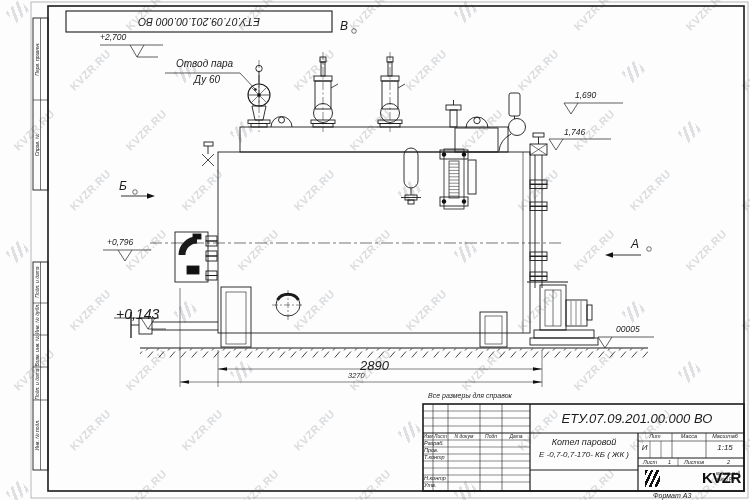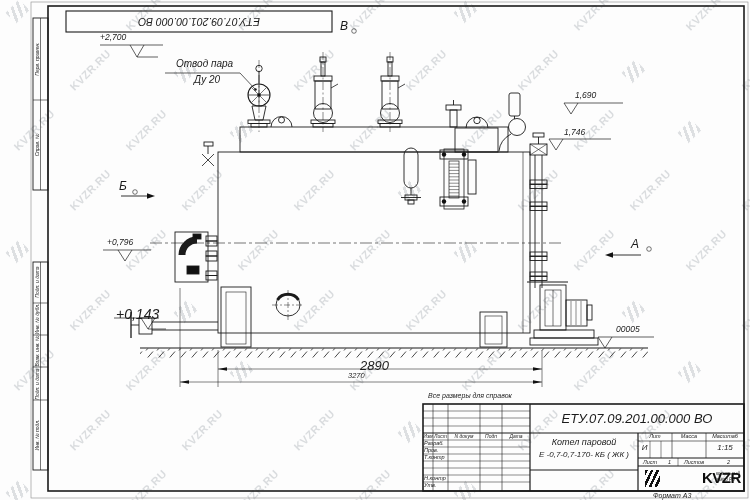--- a/index.html
+++ b/index.html
@@ -337,21 +337,21 @@
   <div class="t rot90" style="left:37px;top:59px;font-size:5px;">Перв. примен.</div>
   <div class="t rot90" style="left:37px;top:145px;font-size:5px;">Справ. №</div>
   <div class="t rot90" style="left:37px;top:282px;font-size:5px;">Подп. и дата</div>
   <div class="t rot90" style="left:37px;top:319px;font-size:5px;">Инв. № дубл.</div>
   <div class="t rot90" style="left:37px;top:351px;font-size:5px;">Взам. инв. №</div>
   <div class="t rot90" style="left:37px;top:384px;font-size:5px;">Подп. и дата</div>
   <div class="t rot90" style="left:37px;top:435px;font-size:5px;">Инв. № подл.</div>
 
   <span class="t" style="left:100px;top:33px;font-size:8.5px;">+2,700</span>
   <span class="t" style="left:176px;top:59px;font-size:10px;">Отвод пара</span>
-  <span class="t" style="left:194px;top:75px;font-size:10px;">Ду 20</span>
+  <span class="t" style="left:194px;top:75px;font-size:10px;">Ду 60</span>
   <span class="t" style="left:340px;top:20px;font-size:12px;">В</span>
   <span class="t" style="left:575px;top:91px;font-size:8.5px;">1,690</span>
   <span class="t" style="left:564px;top:128px;font-size:8.5px;">1,746</span>
   <span class="t" style="left:119px;top:180px;font-size:12px;">Б</span>
   <span class="t" style="left:107px;top:238px;font-size:8.5px;">+0,796</span>
   <span class="t" style="left:631px;top:238px;font-size:12px;">А</span>
   <span class="t" style="left:116px;top:307px;font-size:14px;">+0,143</span>
   <span class="t" style="left:616px;top:325px;font-size:8.5px;">00005</span>
   <span class="t" style="left:360px;top:359px;font-size:13px;">2890</span>
   <span class="t" style="left:348px;top:372px;font-size:7.5px;">3270</span>

